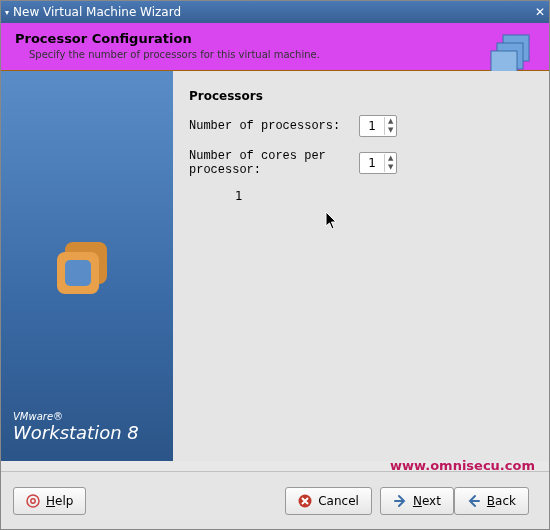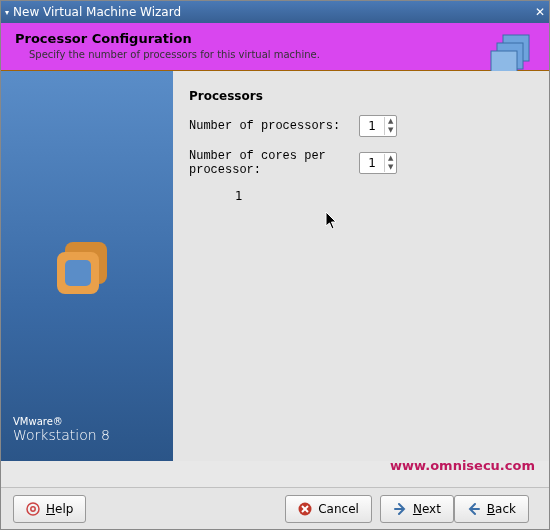--- a/index.html
+++ b/index.html
@@ -6,35 +6,35 @@
   body { background: #d4d0c8; width: 550px; height: 530px; }
   .window { width: 550px; height: 530px; background: #e8e8e8; border: 1px solid #888; position: relative; }
   .titlebar { height: 22px; background: linear-gradient(to bottom, #4a79b5, #375f92); color: white; display: flex; align-items: center; padding: 0 4px; font-size: 12px; }
   .titlebar .tri { font-size: 8px; margin-right: 4px; }
   .titlebar .close { margin-left: auto; font-size: 12px; cursor: default; }
   .header { background: #d946ef; padding: 8px 14px 10px 14px; border-bottom: 1px solid #a16207; position: relative; }
   .header .title { font-weight: bold; font-size: 13px; margin-bottom: 3px; }
   .header .subtitle { font-size: 10px; color: #333; padding-left: 14px; }
   .header-icon { position: absolute; right: 12px; top: 8px; width: 48px; height: 48px; }
   .content { display: flex; height: 390px; }
-  .sidebar { width: 172px; background: linear-gradient(to bottom, #5a8dc8 0%, #3a6aa5 60%, #2b5588 100%); position: relative; color: #fff; }
+  .sidebar { width: 172px; background: linear-gradient(to bottom, #5a8dc8 0%, #3a6aa5 60%, #2b5588 100%); position: relative; color: #fff; font-style: italic; }
   .sidebar .vm-logo { position: absolute; top: 165px; left: 50px; width: 72px; height: 64px; }
   .sidebar .brand { position: absolute; bottom: 18px; left: 12px; font-size: 10px; }
-  .sidebar .brand-big { font-size: 14px; font-weight: 300; }
+  .sidebar .brand-big { font-size: 18px; font-weight: 300; }
   .main { flex: 1; padding: 18px 16px; background: #e5e5e5; position: relative; }
   .section-title { font-weight: bold; font-size: 12px; margin-bottom: 12px; }
   .row { display: flex; align-items: center; margin-bottom: 12px; font-size: 12px; }
   .row .label { width: 170px; font-family: Liberation Mono, monospace; }
   .spinner { display: inline-flex; align-items: center; border: 1px solid #999; background: #fff; height: 22px; border-radius: 2px; }
   .spinner input { width: 24px; border: none; text-align: center; font-size: 12px; outline: none; background: transparent; }
   .spinner .arrows { display: flex; flex-direction: column; border-left: 1px solid #ccc; }
   .spinner .arrows span { font-size: 7px; line-height: 9px; padding: 0 3px; color: #555; cursor: default; }
   .total-val { margin-left: 46px; }
   .footer-url { position: absolute; right: 14px; bottom: 56px; font-size: 13px; font-weight: bold; color: #be185d; }
-  .button-bar { position: absolute; left: 0; right: 0; bottom: 0; height: 42px; background: #e5e5e5; border-top: 1px solid #c0c0c0; display: flex; align-items: center; padding: 0 12px; }
+  .button-bar { position: absolute; left: 0; right: 0; bottom: 0; height: 58px; background: #e5e5e5; border-top: 1px solid #c0c0c0; display: flex; align-items: center; padding: 0 12px; }
   .btn { display: inline-flex; align-items: center; gap: 6px; height: 28px; padding: 0 12px; background: linear-gradient(to bottom, #fdfdfd, #e6e6e6); border: 1px solid #999; border-radius: 3px; font-size: 12px; cursor: default; }
   .btn .u { text-decoration: underline; }
   .btn-icon { width: 14px; height: 14px; display: inline-flex; align-items: center; justify-content: center; }
   .spacer { flex: 1; }
   .cursor { position: absolute; top: 210px; left: 324px; pointer-events: none; }
 </style>
 </head>
 <body>
 
 <div class="window">

